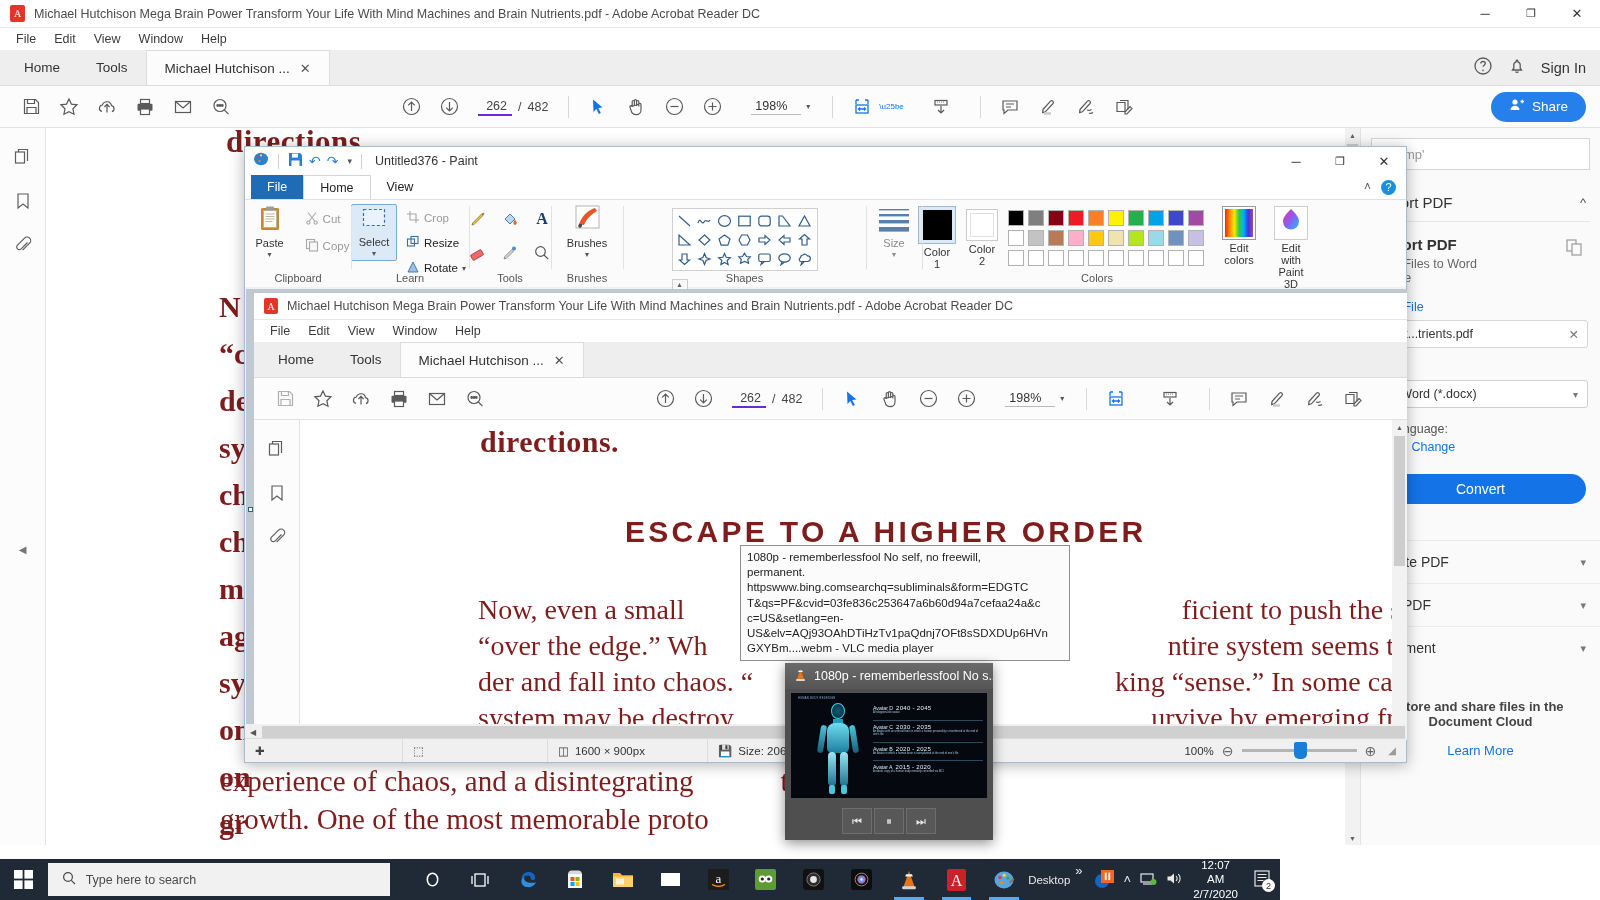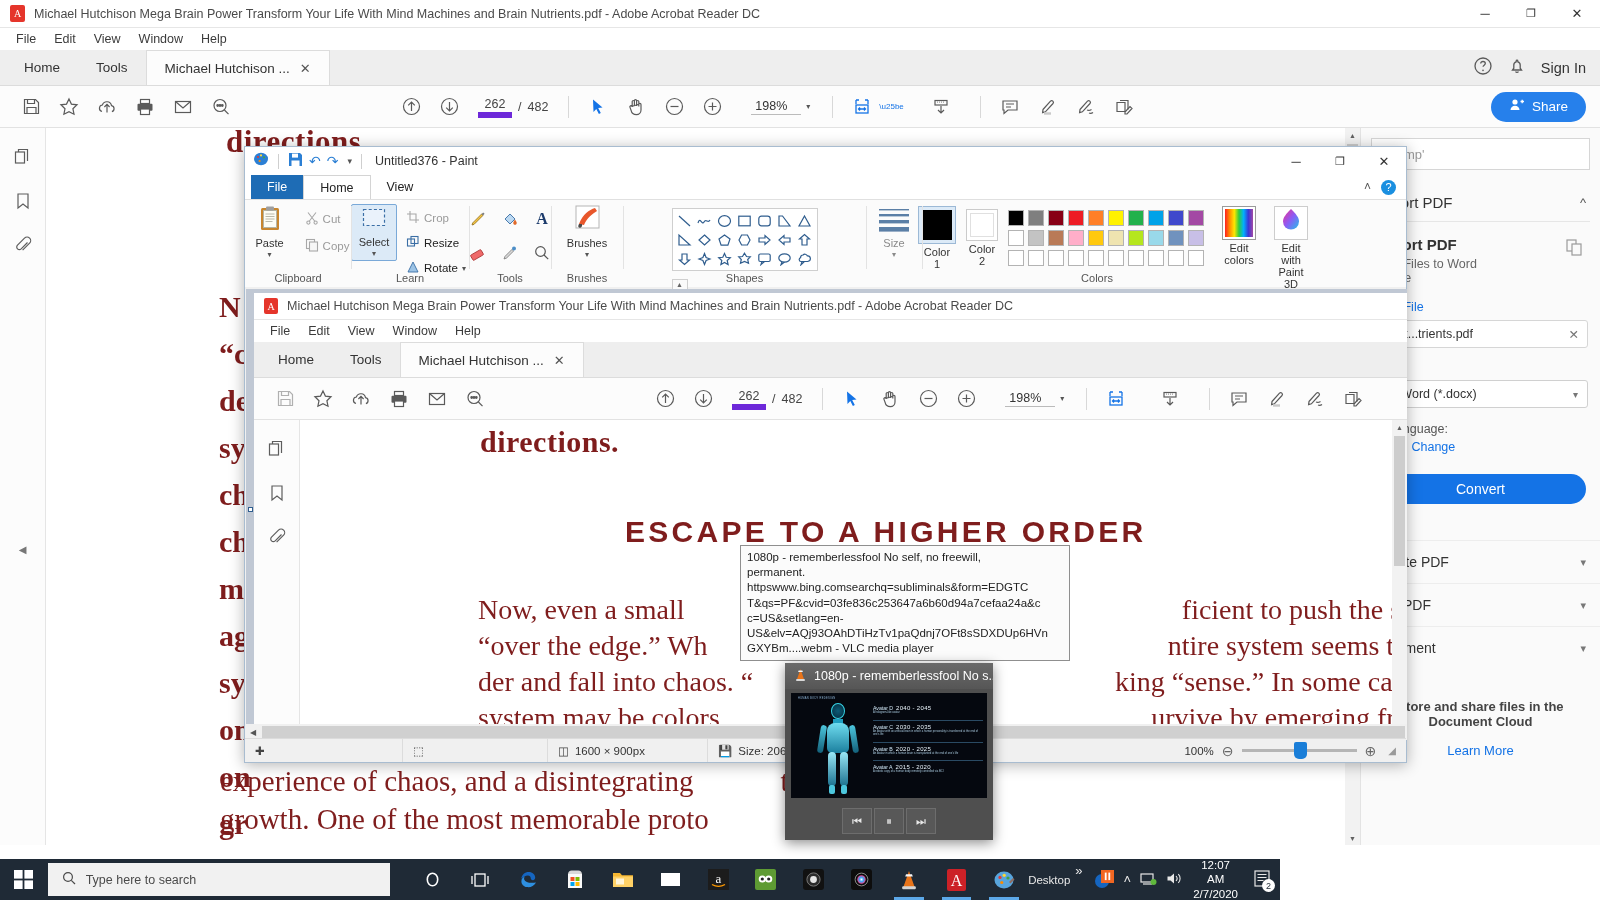--- a/index.html
+++ b/index.html
@@ -38,21 +38,21 @@
   .acro-tab.home, .acro-tab.tools { background: #eeeeee; }
   .acro-tab.active { background: #fcfcfc; border-left:1px solid #dcdcdc; border-right:1px solid #dcdcdc; border-top:1px solid #dcdcdc; }
   .tab-close { font-size: 13px; color:#555; }
 
   .acro-toolbar { height: 42px; background:#fcfcfc; display:flex; align-items:center;
                   border-bottom:1px solid #e2e2e2; padding: 0 14px; gap: 4px; }
   .tb-ico { width: 34px; height: 34px; display:flex; align-items:center; justify-content:center; color:#5a5a5a; }
   .tb-ico svg { display:block; }
   .tb-sep { width:1px; height:22px; background:#d8d8d8; margin: 0 8px; }
   .pagebox { font-size:12.5px; color:#444; display:flex; align-items:center; gap:6px; }
-  .pagenum { border-bottom:6px solid #6d28d9; padding: 1px 5px; min-width: 34px; text-align:center; }
+  .pagenum { border-bottom:2px solid #6d28d9; padding: 1px 5px; min-width: 34px; text-align:right; }
   .zoombox { display:flex; align-items:center; gap:5px; font-size:12.5px; color:#333;
              padding: 2px 4px; }
   .zoom-caret { font-size:8px; color:#555; }
 
   .acro-left-rail { width: 46px; background:#fcfcfc; border-right:1px solid #e5e5e5;
                     display:flex; flex-direction:column; align-items:center; padding-top:18px; gap:18px; }
   .rail-ico { color:#5d5d5d; }
 
   .pdf-page { background:#ffffff; }
   .pdf-serif { font-family: "Liberation Serif", serif; color:#7f1d1d; }
@@ -1053,21 +1053,21 @@
               </div>
               <div style="display:flex;justify-content:space-between;">
                 <span>“over the edge.” Wh</span>
                 <span>ntire system seems to shud</span>
               </div>
               <div style="display:flex;justify-content:space-between;">
                 <span>der and fall into chaos. “</span>
                 <span>king “sense.” In some cases the</span>
               </div>
               <div style="display:flex;justify-content:space-between;">
-                <span>system may be colors</span>
+                <span>system may be destroy</span>
                 <span>urvive by emerging from thi</span>
               </div>
             </div>
           </div>
           <div class="sbar-v" style="height:317px;width:15px;background:#f2f2f2;">
             <div class="sbar-btn">▲</div>
             <div class="sbar-thumb" style="height:130px;margin-top:2px;"></div>
             <div class="sbar-btn" style="margin-top:auto;">▼</div>
           </div>
         </div>

